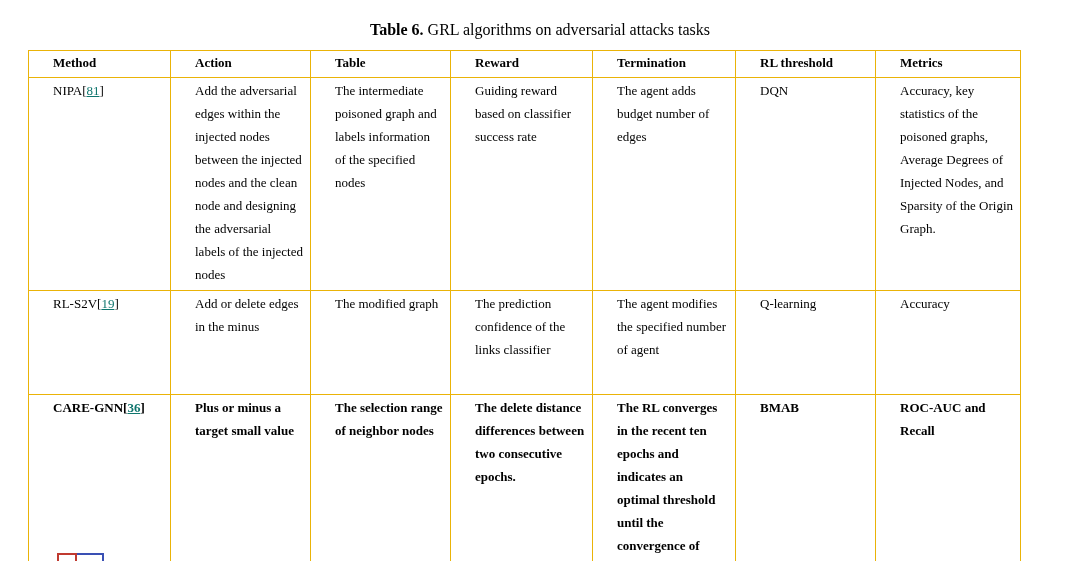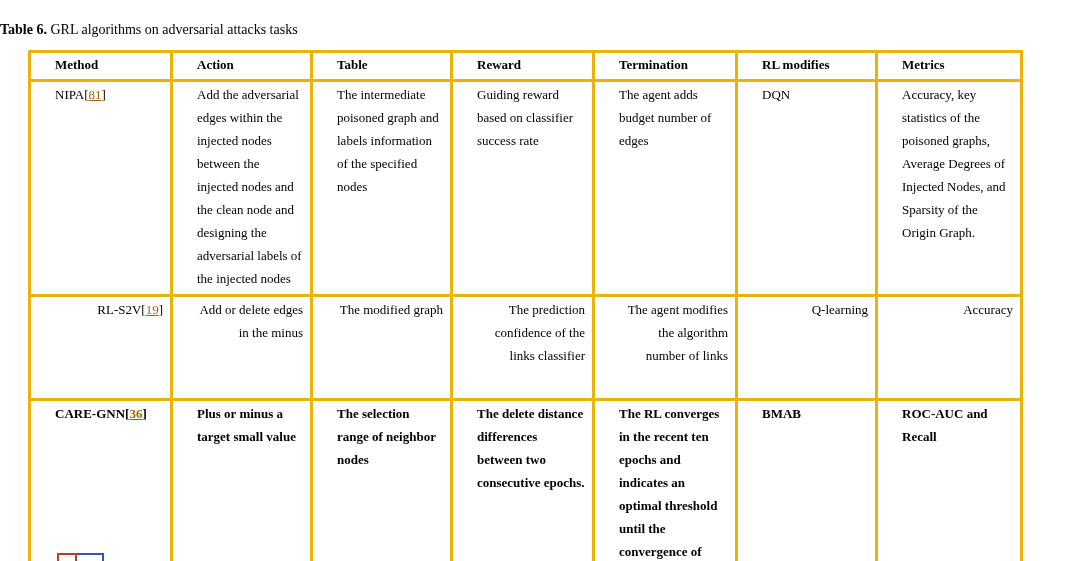--- a/index.html
+++ b/index.html
@@ -6,53 +6,53 @@
   html, body { background: #ffffff; }
   body {
     width: 1080px;
     height: 561px;
     position: relative;
     overflow: hidden;
     font-family: "Liberation Serif", "DejaVu Serif", serif;
     color: #000;
   }
   .caption {
-    text-align: left;
+    text-align: center;
     padding-top: 21px;
-    font-size: 14px;
+    font-size: 16px;
     line-height: 17px;
   }
   .caption .caption-label { font-weight: bold; }
   table.grl-table {
     border-collapse: collapse;
     table-layout: fixed;
     width: 992px;
     margin: 12px 0 0 28px;
   }
   table.grl-table th,
   table.grl-table td {
-    border: 3px solid #eab308;
+    border: 1px solid #eab308;
     vertical-align: top;
     text-align: left;
     padding: 1px 7px 4px 24px;
     font-size: 13px;
     line-height: 23px;
     overflow: hidden;
   }
   table.grl-table th {
     font-weight: bold;
     height: 24px;
     line-height: 20px;
     padding-top: 2px;
   }
   tr.r0 td { height: 186px; }
-  tr.r1 td { height: 104px; text-align: right; }
+  tr.r1 td { height: 104px; }
   tr.r2 td { height: 163px; font-weight: bold; }
   a.cite {
-    color: #a16207;
+    color: #0f766e;
     text-decoration: underline;
     cursor: pointer;
   }
   .bottom-artifact {
     position: absolute;
     left: 57px;
     top: 553px;
     width: 47px;
     height: 18px;
     display: flex;
@@ -86,40 +86,40 @@
     <col style="width:140px">
     <col style="width:145px">
   </colgroup>
   <thead>
     <tr>
       <th>Method</th>
       <th>Action</th>
       <th>Table</th>
       <th>Reward</th>
       <th>Termination</th>
-      <th>RL modifies</th>
+      <th>RL threshold</th>
       <th>Metrics</th>
     </tr>
   </thead>
   <tbody>
     <tr class="r0">
       <td><span>NIPA[</span><a class="cite" href="#">81</a><span>]</span></td>
       <td>Add the adversarial edges within the injected nodes between the injected nodes and the clean node and designing the adversarial labels of the injected nodes</td>
       <td>The intermediate poisoned graph and labels information of the specified nodes</td>
       <td>Guiding reward based on classifier success rate</td>
       <td>The agent adds budget number of edges</td>
       <td>DQN</td>
       <td>Accuracy, key statistics of the poisoned graphs, Average Degrees of Injected Nodes, and Sparsity of the Origin Graph.</td>
     </tr>
     <tr class="r1">
       <td><span>RL-S2V[</span><a class="cite" href="#">19</a><span>]</span></td>
       <td>Add or delete edges in the minus</td>
       <td>The modified graph</td>
       <td>The prediction confidence of the links classifier</td>
-      <td>The agent modifies the algorithm number of links</td>
+      <td>The agent modifies the specified number of agent</td>
       <td>Q-learning</td>
       <td>Accuracy</td>
     </tr>
     <tr class="r2">
       <td><span>CARE-GNN[</span><a class="cite" href="#">36</a><span>]</span></td>
       <td>Plus or minus a target small value</td>
       <td>The selection range of neighbor nodes</td>
       <td>The delete distance differences between two consecutive epochs.</td>
       <td>The RL converges in the recent ten epochs and indicates an optimal threshold until the convergence of GNN.</td>
       <td>BMAB</td>

